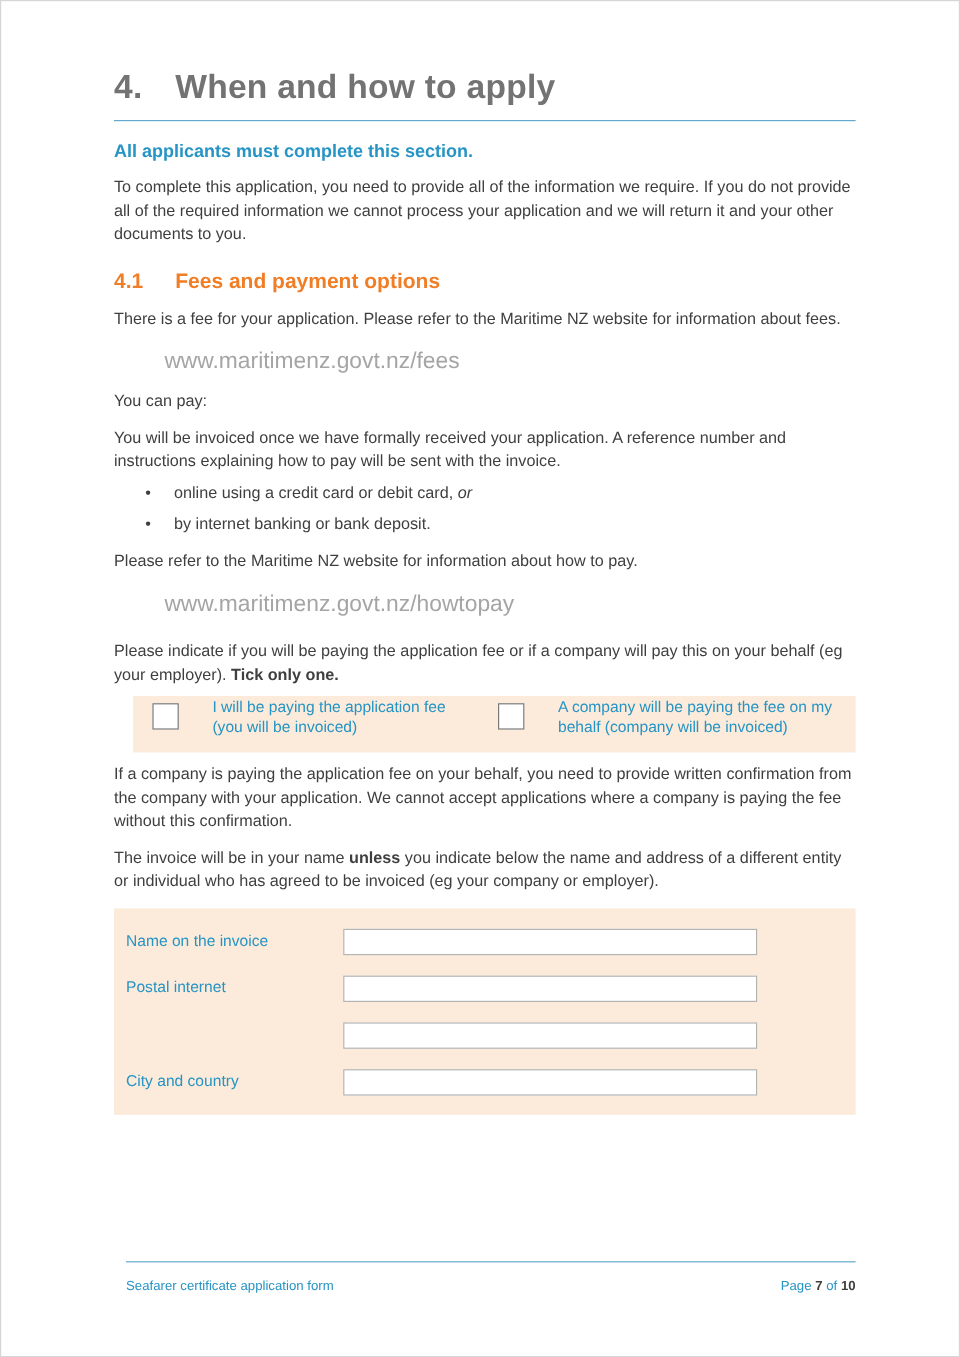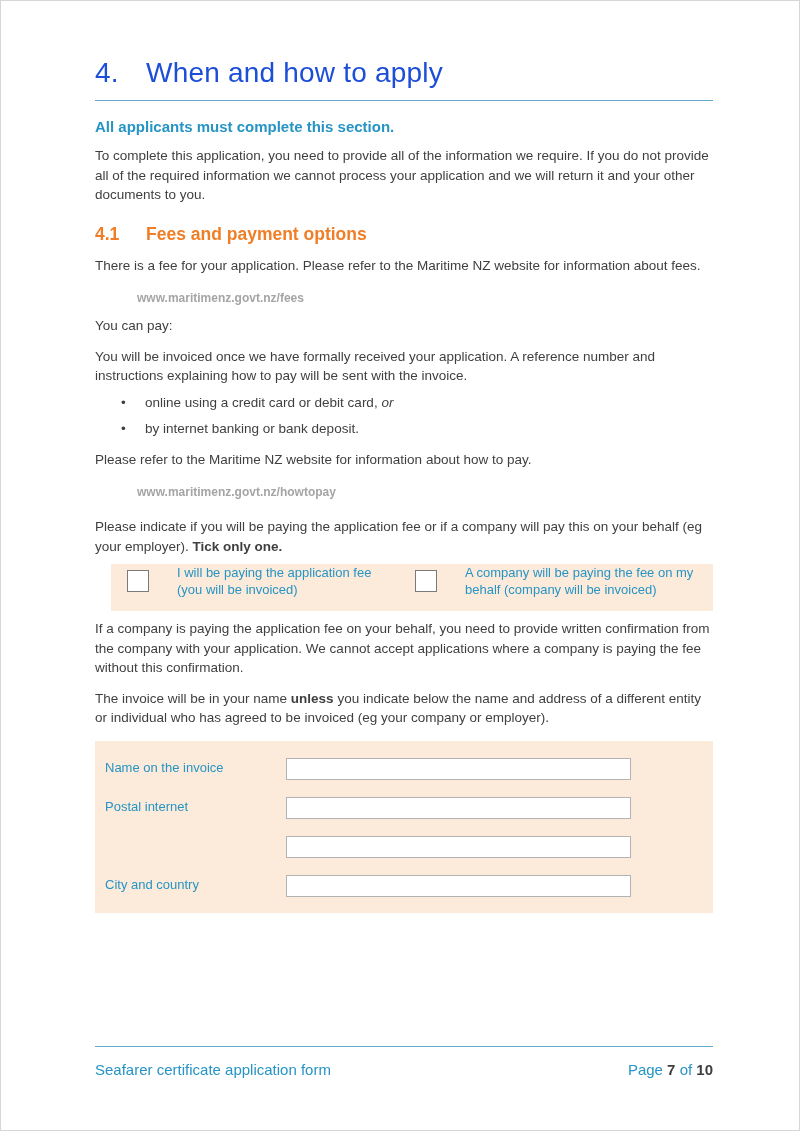--- a/index.html
+++ b/index.html
@@ -8,40 +8,40 @@
   .page {
     position:relative;
     width:800px; height:1131px;
     background:#ffffff;
     border:1px solid #d6d6d6;
     overflow:hidden;
     padding:56px 86px 0 94px;
     color:#3f3f3f;
   }
   h1 {
-    font-size:28px; font-weight:400; color:#1d4ed8;
+    font-size:28px; font-weight:700; color:#737373;
     letter-spacing:0.2px;
   }
   .h-num { display:inline-block; width:51px; }
   .title-rule { border:none; border-top:1px solid #63a9cc; margin-top:11px; }
   .subheading {
     margin-top:17px;
     font-size:15px; font-weight:700; color:#2694c4;
   }
   p.body {
     margin-top:11px;
     font-size:13.5px; line-height:19.5px; color:#3f3f3f;
   }
   h2 {
     margin-top:19px;
     font-size:17.5px; font-weight:700; color:#f07e26;
   }
   .url {
     margin-top:16px; margin-left:42px;
-    font-size:12px; font-weight:700; color:#a5a5a5;
+    font-size:19px; font-weight:400; color:#a5a5a5;
   }
   .bullet-row {
     position:relative;
     margin-top:7px;
     padding-left:50px;
     font-size:13.5px; line-height:19.5px;
   }
   .bullet-row::before {
     content:"\2022";
     position:absolute; left:26px; top:0;
@@ -92,25 +92,25 @@
     background:#ffffff;
     font-family:"Liberation Sans", sans-serif;
     font-size:13px; color:#3f3f3f;
     padding:0 5px;
     outline:none;
   }
   .input.wide { width:345px; }
   .input.small { width:92px; }
   .footer {
     position:absolute;
-    left:94px; right:86px; bottom:52px;
+    left:104px; right:86px; bottom:52px;
     border-top:1px solid #63a9cc;
     padding-top:14px;
     display:flex; justify-content:space-between; align-items:baseline;
-    font-size:15px; color:#2694c4;
+    font-size:11px; color:#2694c4;
   }
   .footer .num { font-weight:700; color:#3f3f3f; }
 </style>
 </head>
 <body>
 
 <div class="page">
 
   <h1><span class="h-num">4.</span><span>When and how to apply</span></h1>
   <div class="title-rule"></div>

